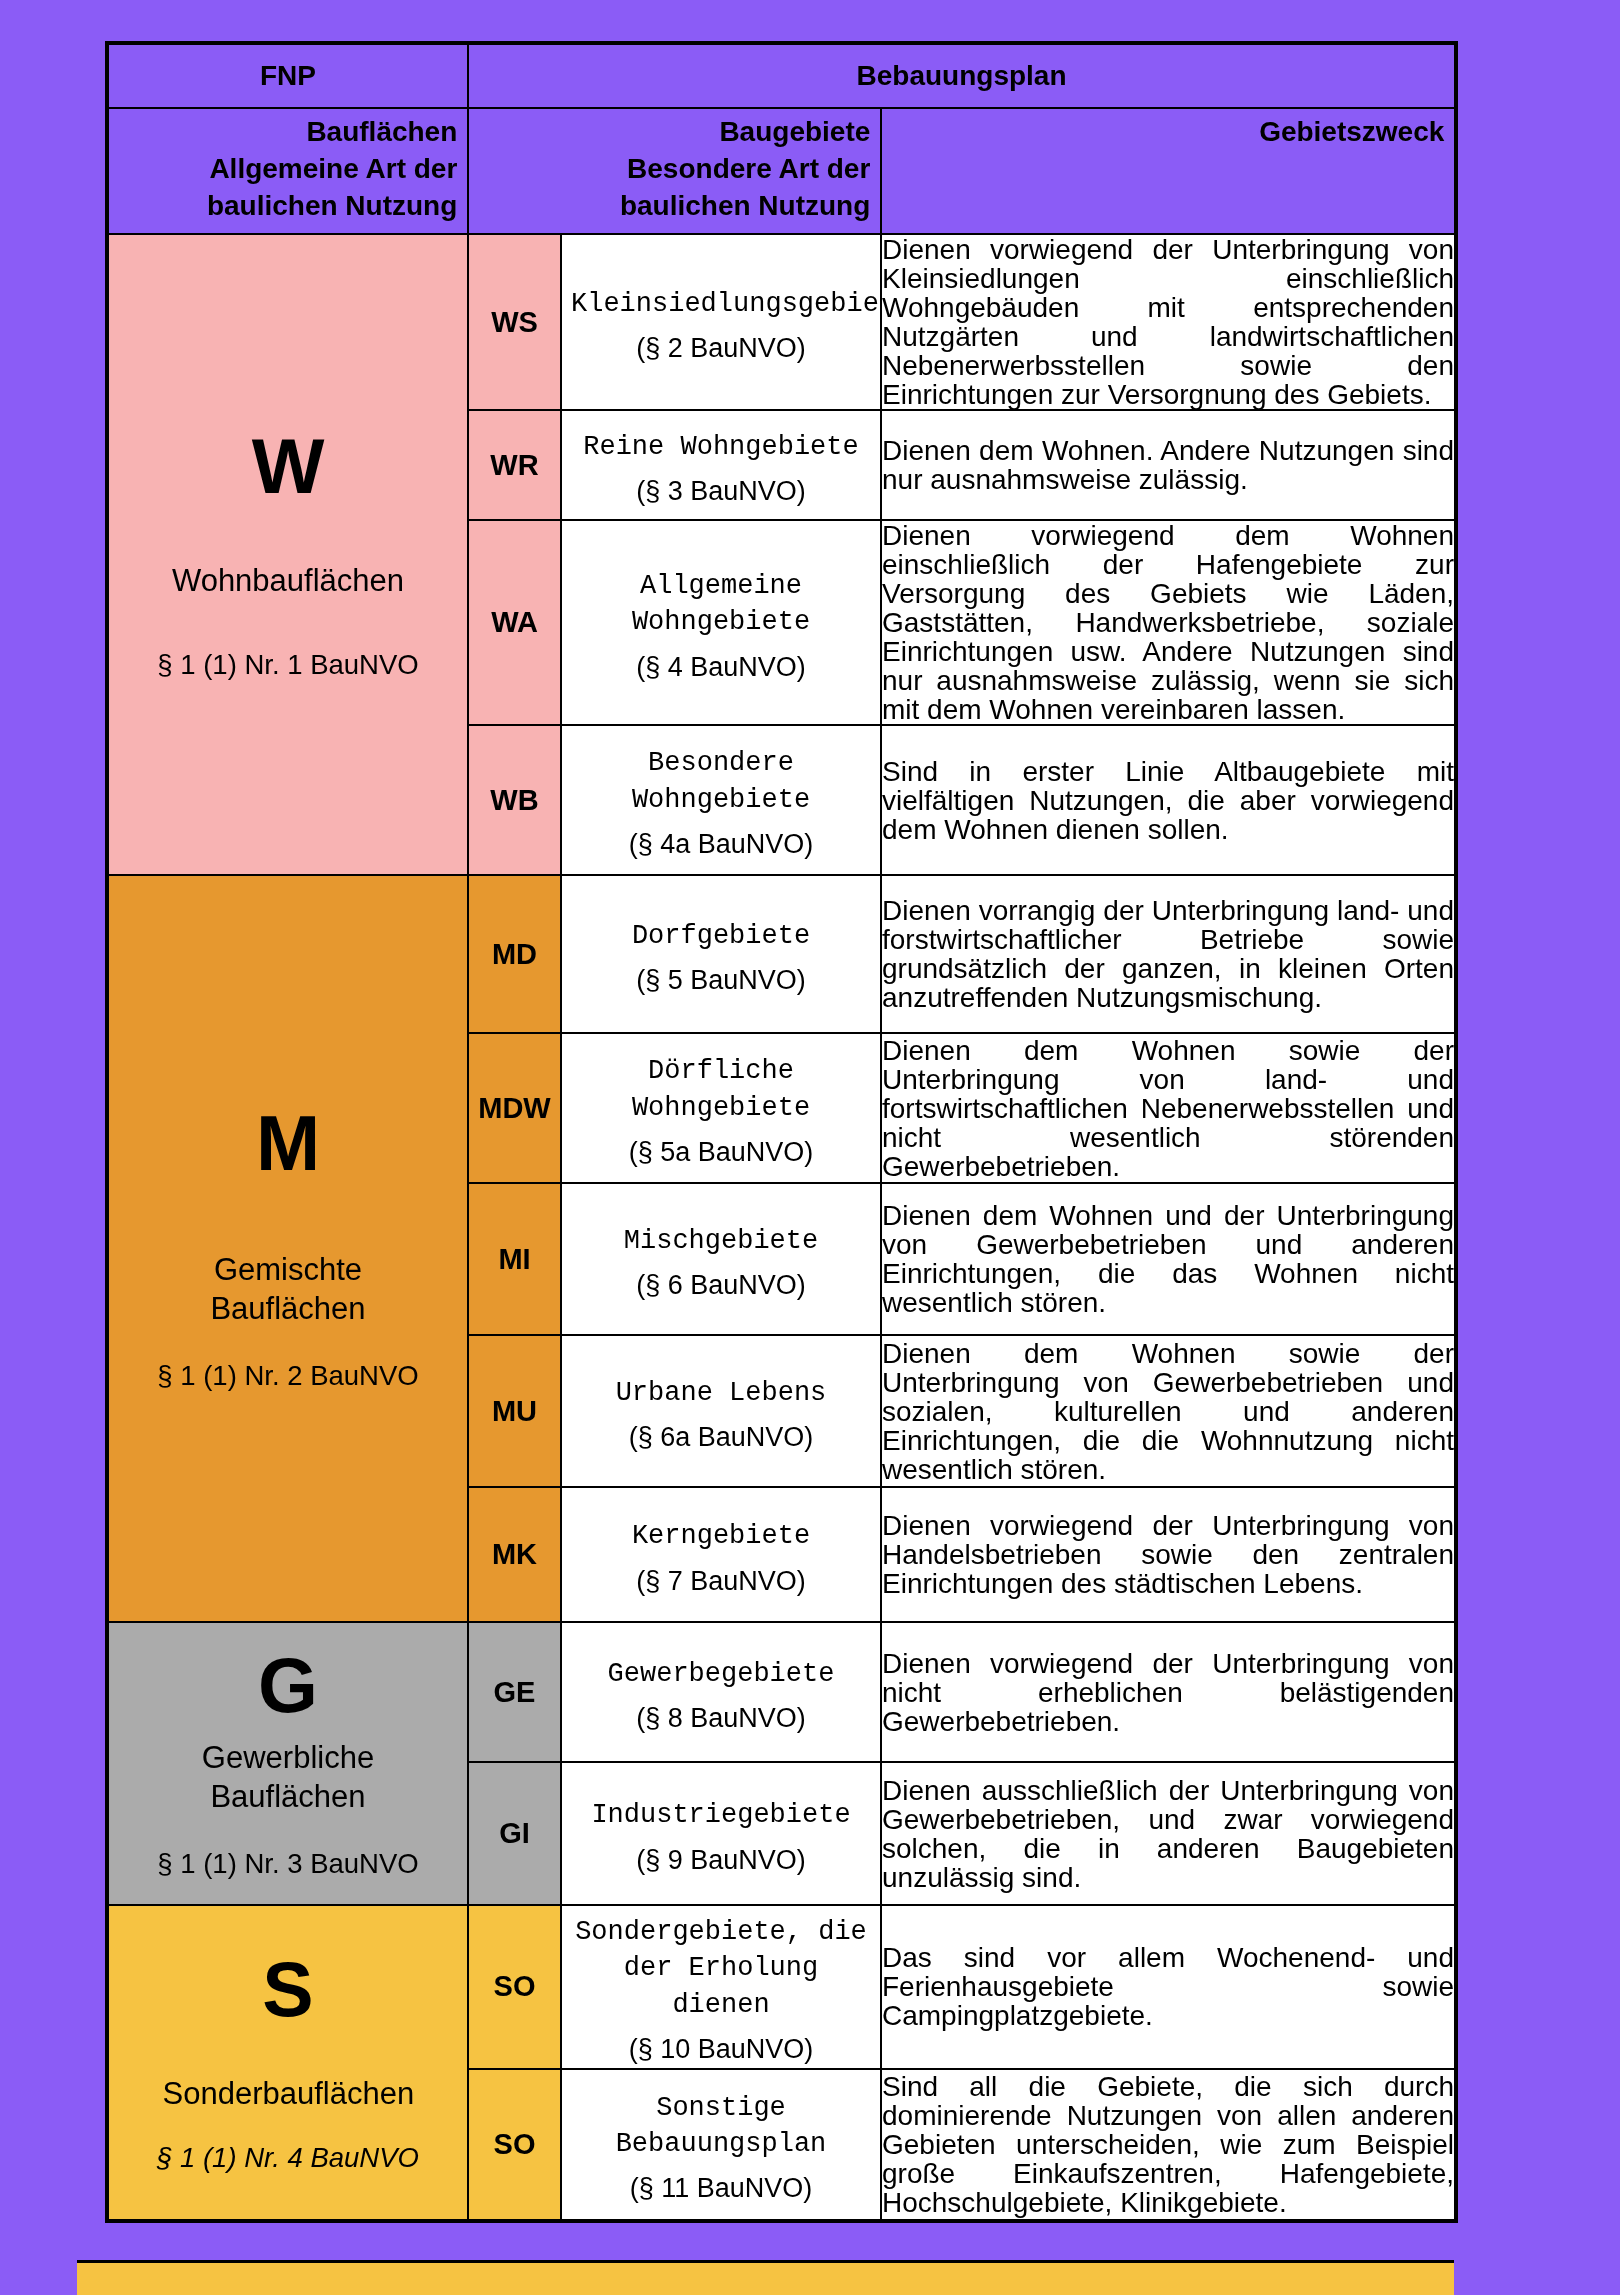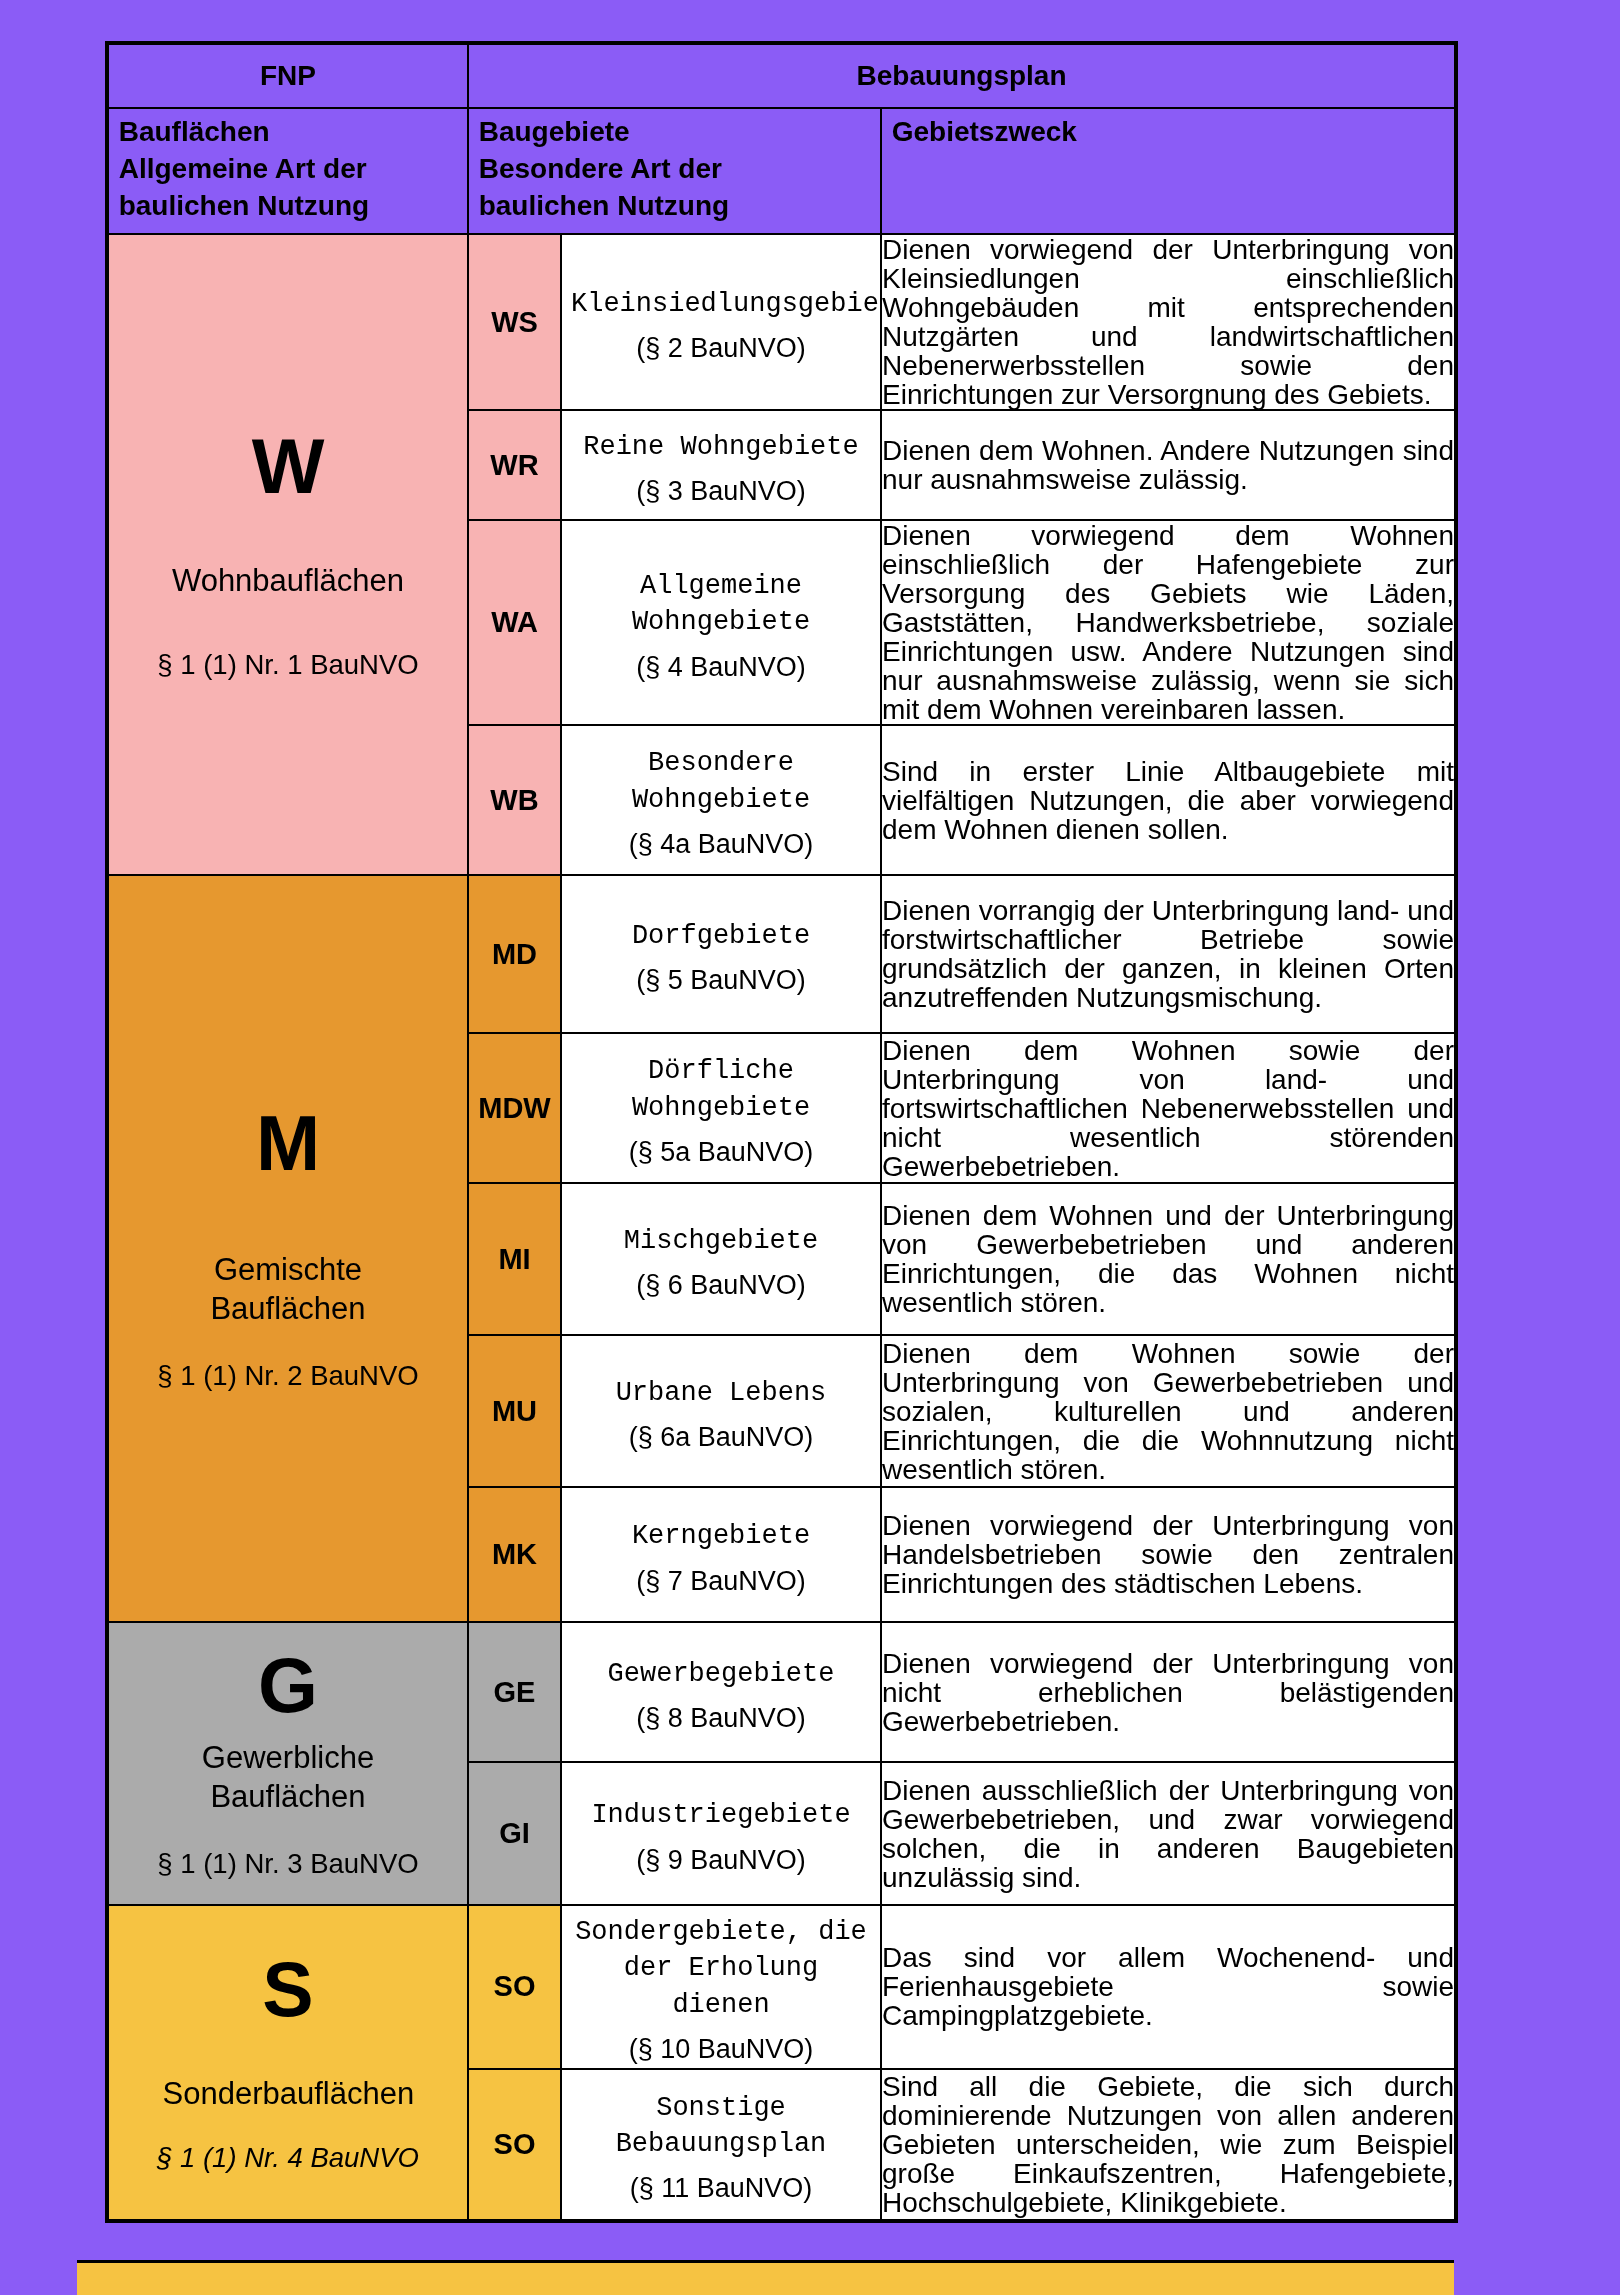--- a/index.html
+++ b/index.html
@@ -19,21 +19,21 @@
 
   
   tr.h1{height:65px;} tr.h2{height:126px;}
   tr.r-ws{height:150px;} tr.r-wr{height:110px;} tr.r-wa{height:182px;} tr.r-wb{height:150px;}
   tr.r-md{height:158px;} tr.r-mdw{height:150px;} tr.r-mi{height:152px;} tr.r-mu{height:152px;} tr.r-mk{height:135px;}
   tr.r-ge{height:140px;} tr.r-gi{height:143px;}
   tr.r-so1{height:146px;} tr.r-so2{height:152px;}
 
   .hdr { font-size:28px; font-weight:bold; line-height:1.32; }
   .hdr.center { text-align:center; }
-  .hdr.topleft { vertical-align:top; text-align:left; padding:4.9px 9.7px; white-space:pre-line;margin-top:48px; }
+  .hdr.topleft { vertical-align:top; text-align:right; padding:4.9px 9.7px; white-space:pre-line;margin-top:48px; }
 
   .sec-w{background:#F8B3B3;} .sec-m{background:#E6982F;}
   .sec-g{background:#ABABAB;} .sec-s{background:#F6C342;}
 
   .sec-cell { vertical-align:middle; }
   .sec-inner { display:flex; flex-direction:column; align-items:center; justify-content:center; height:100%; text-align:center; }
   .letter { font-size:77px; font-weight:bold; line-height:1; }
   .seclabel { font-size:31px; line-height:1.25; max-width:251px; }
   .secref { font-size:27.5px; }
   .gap-w .letter{margin-bottom:57px;} .gap-w .secref{margin-top:49px;}

